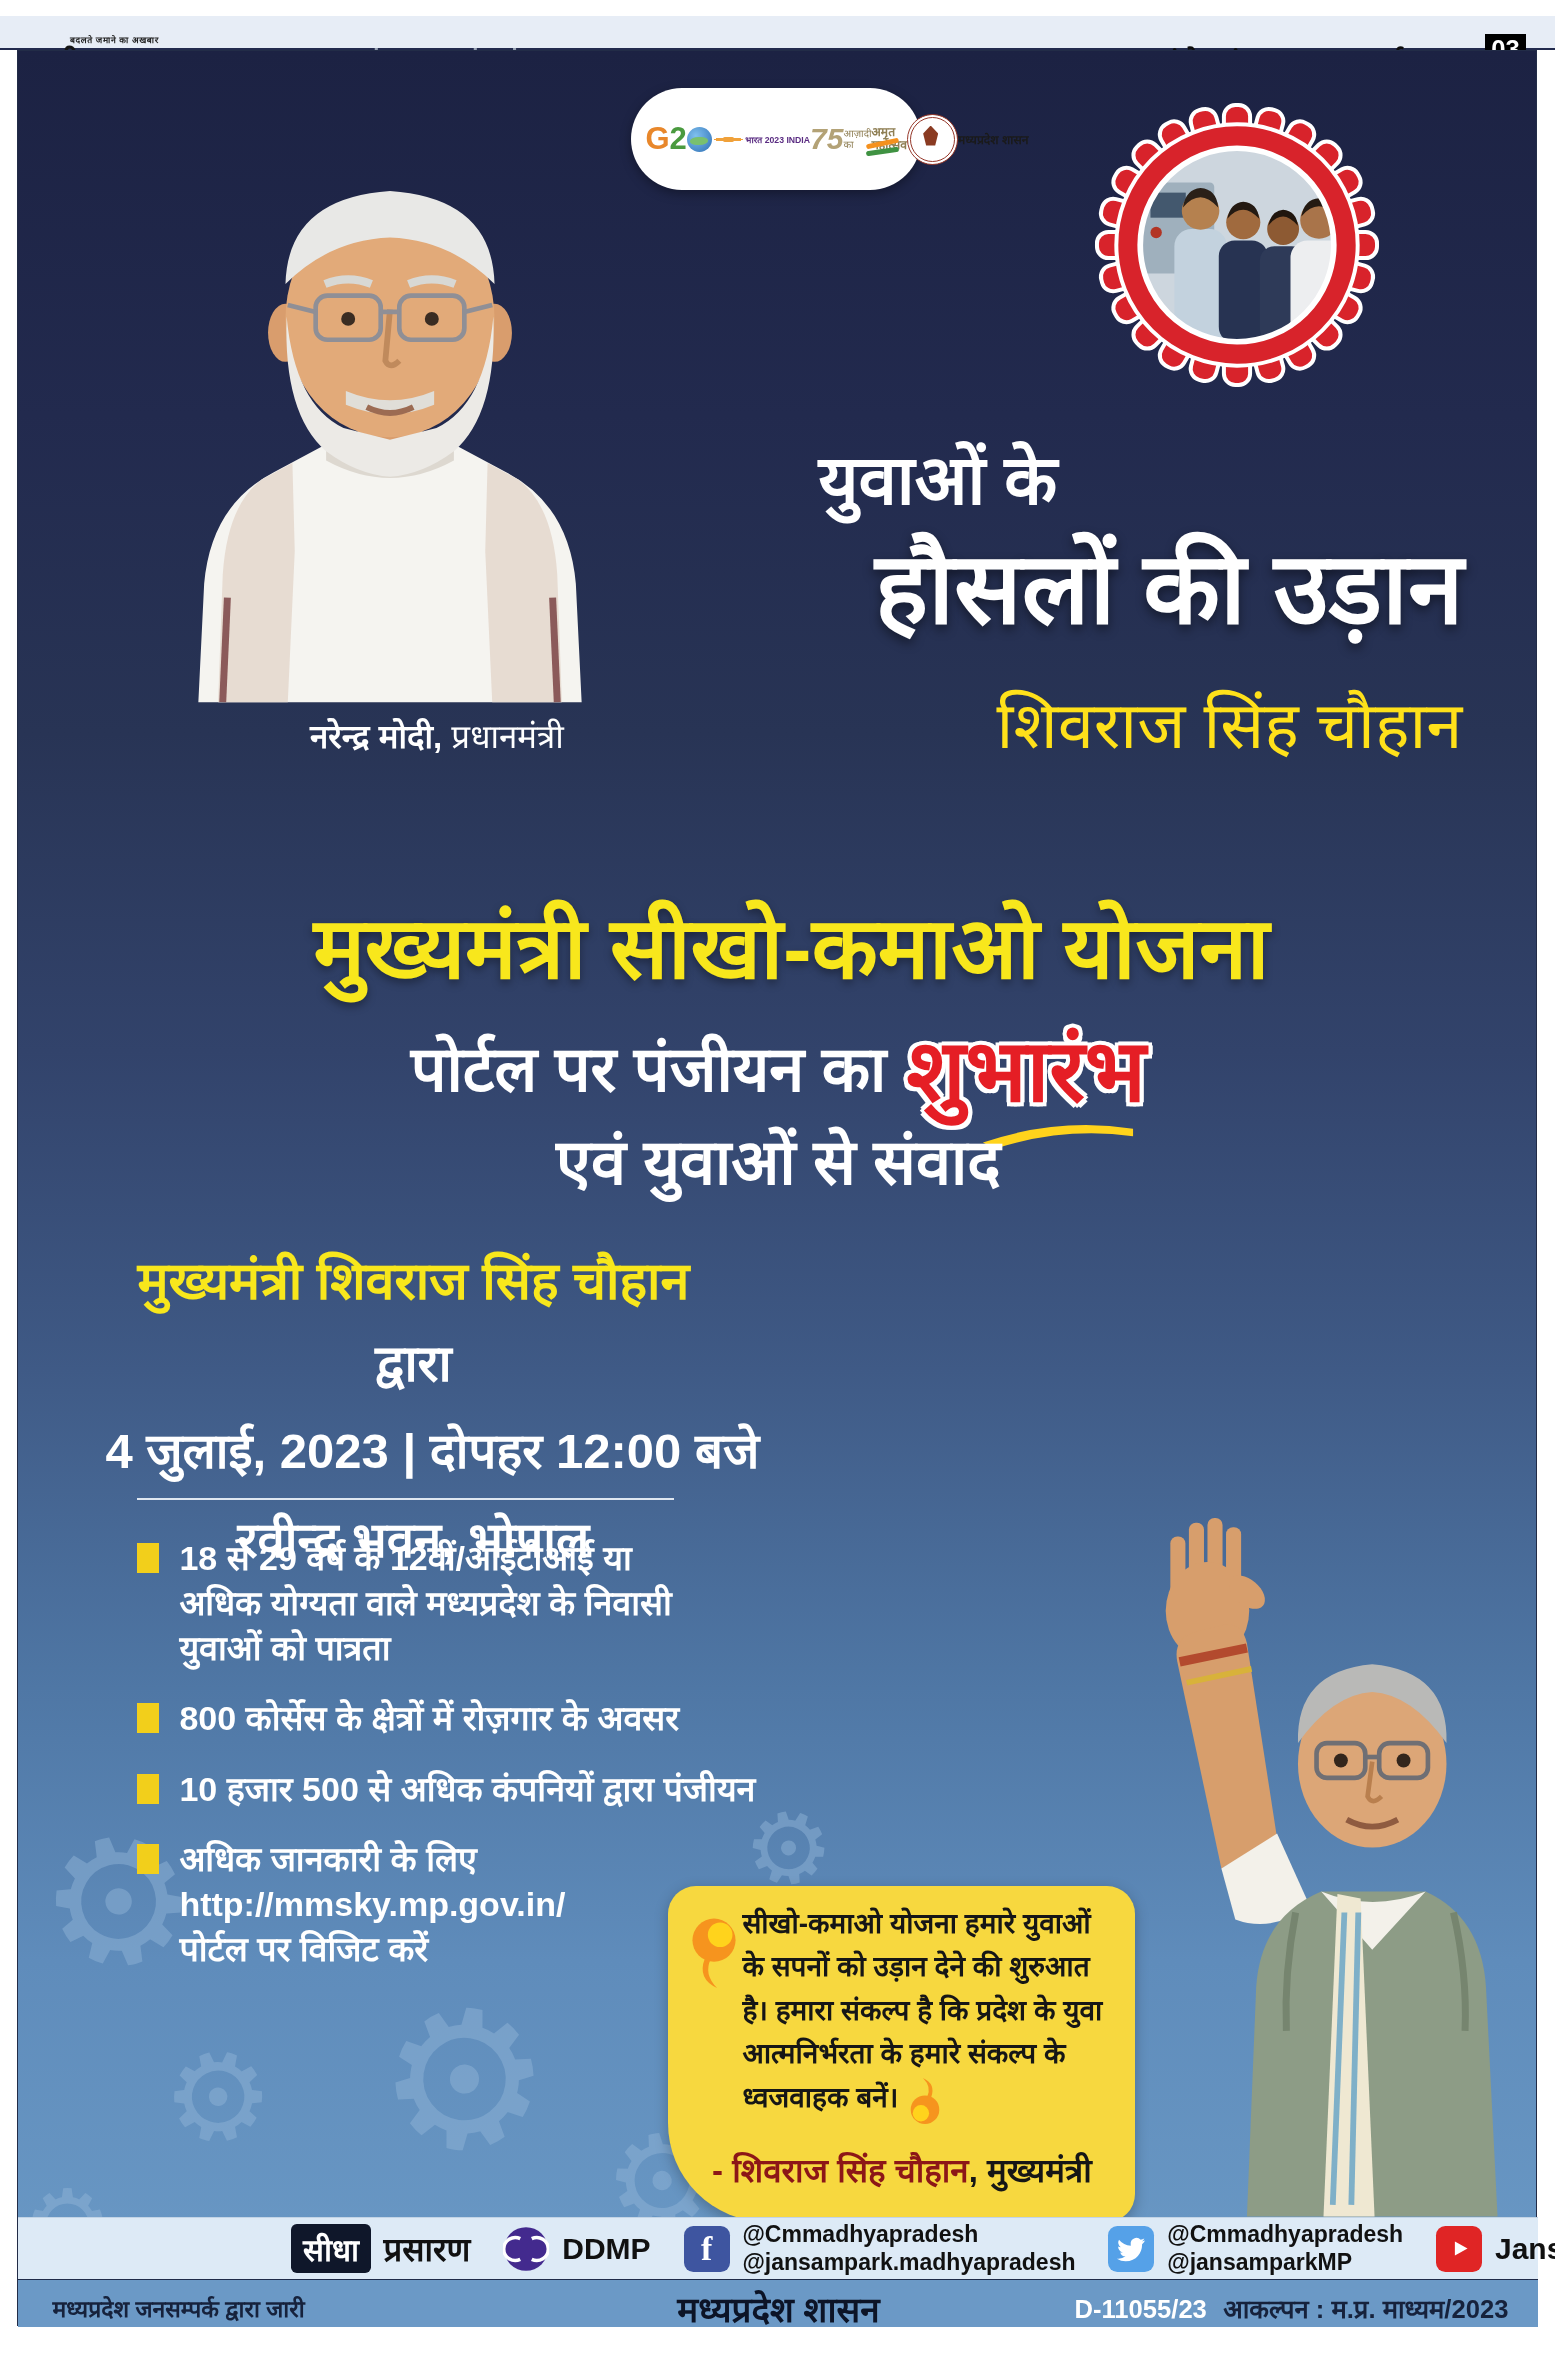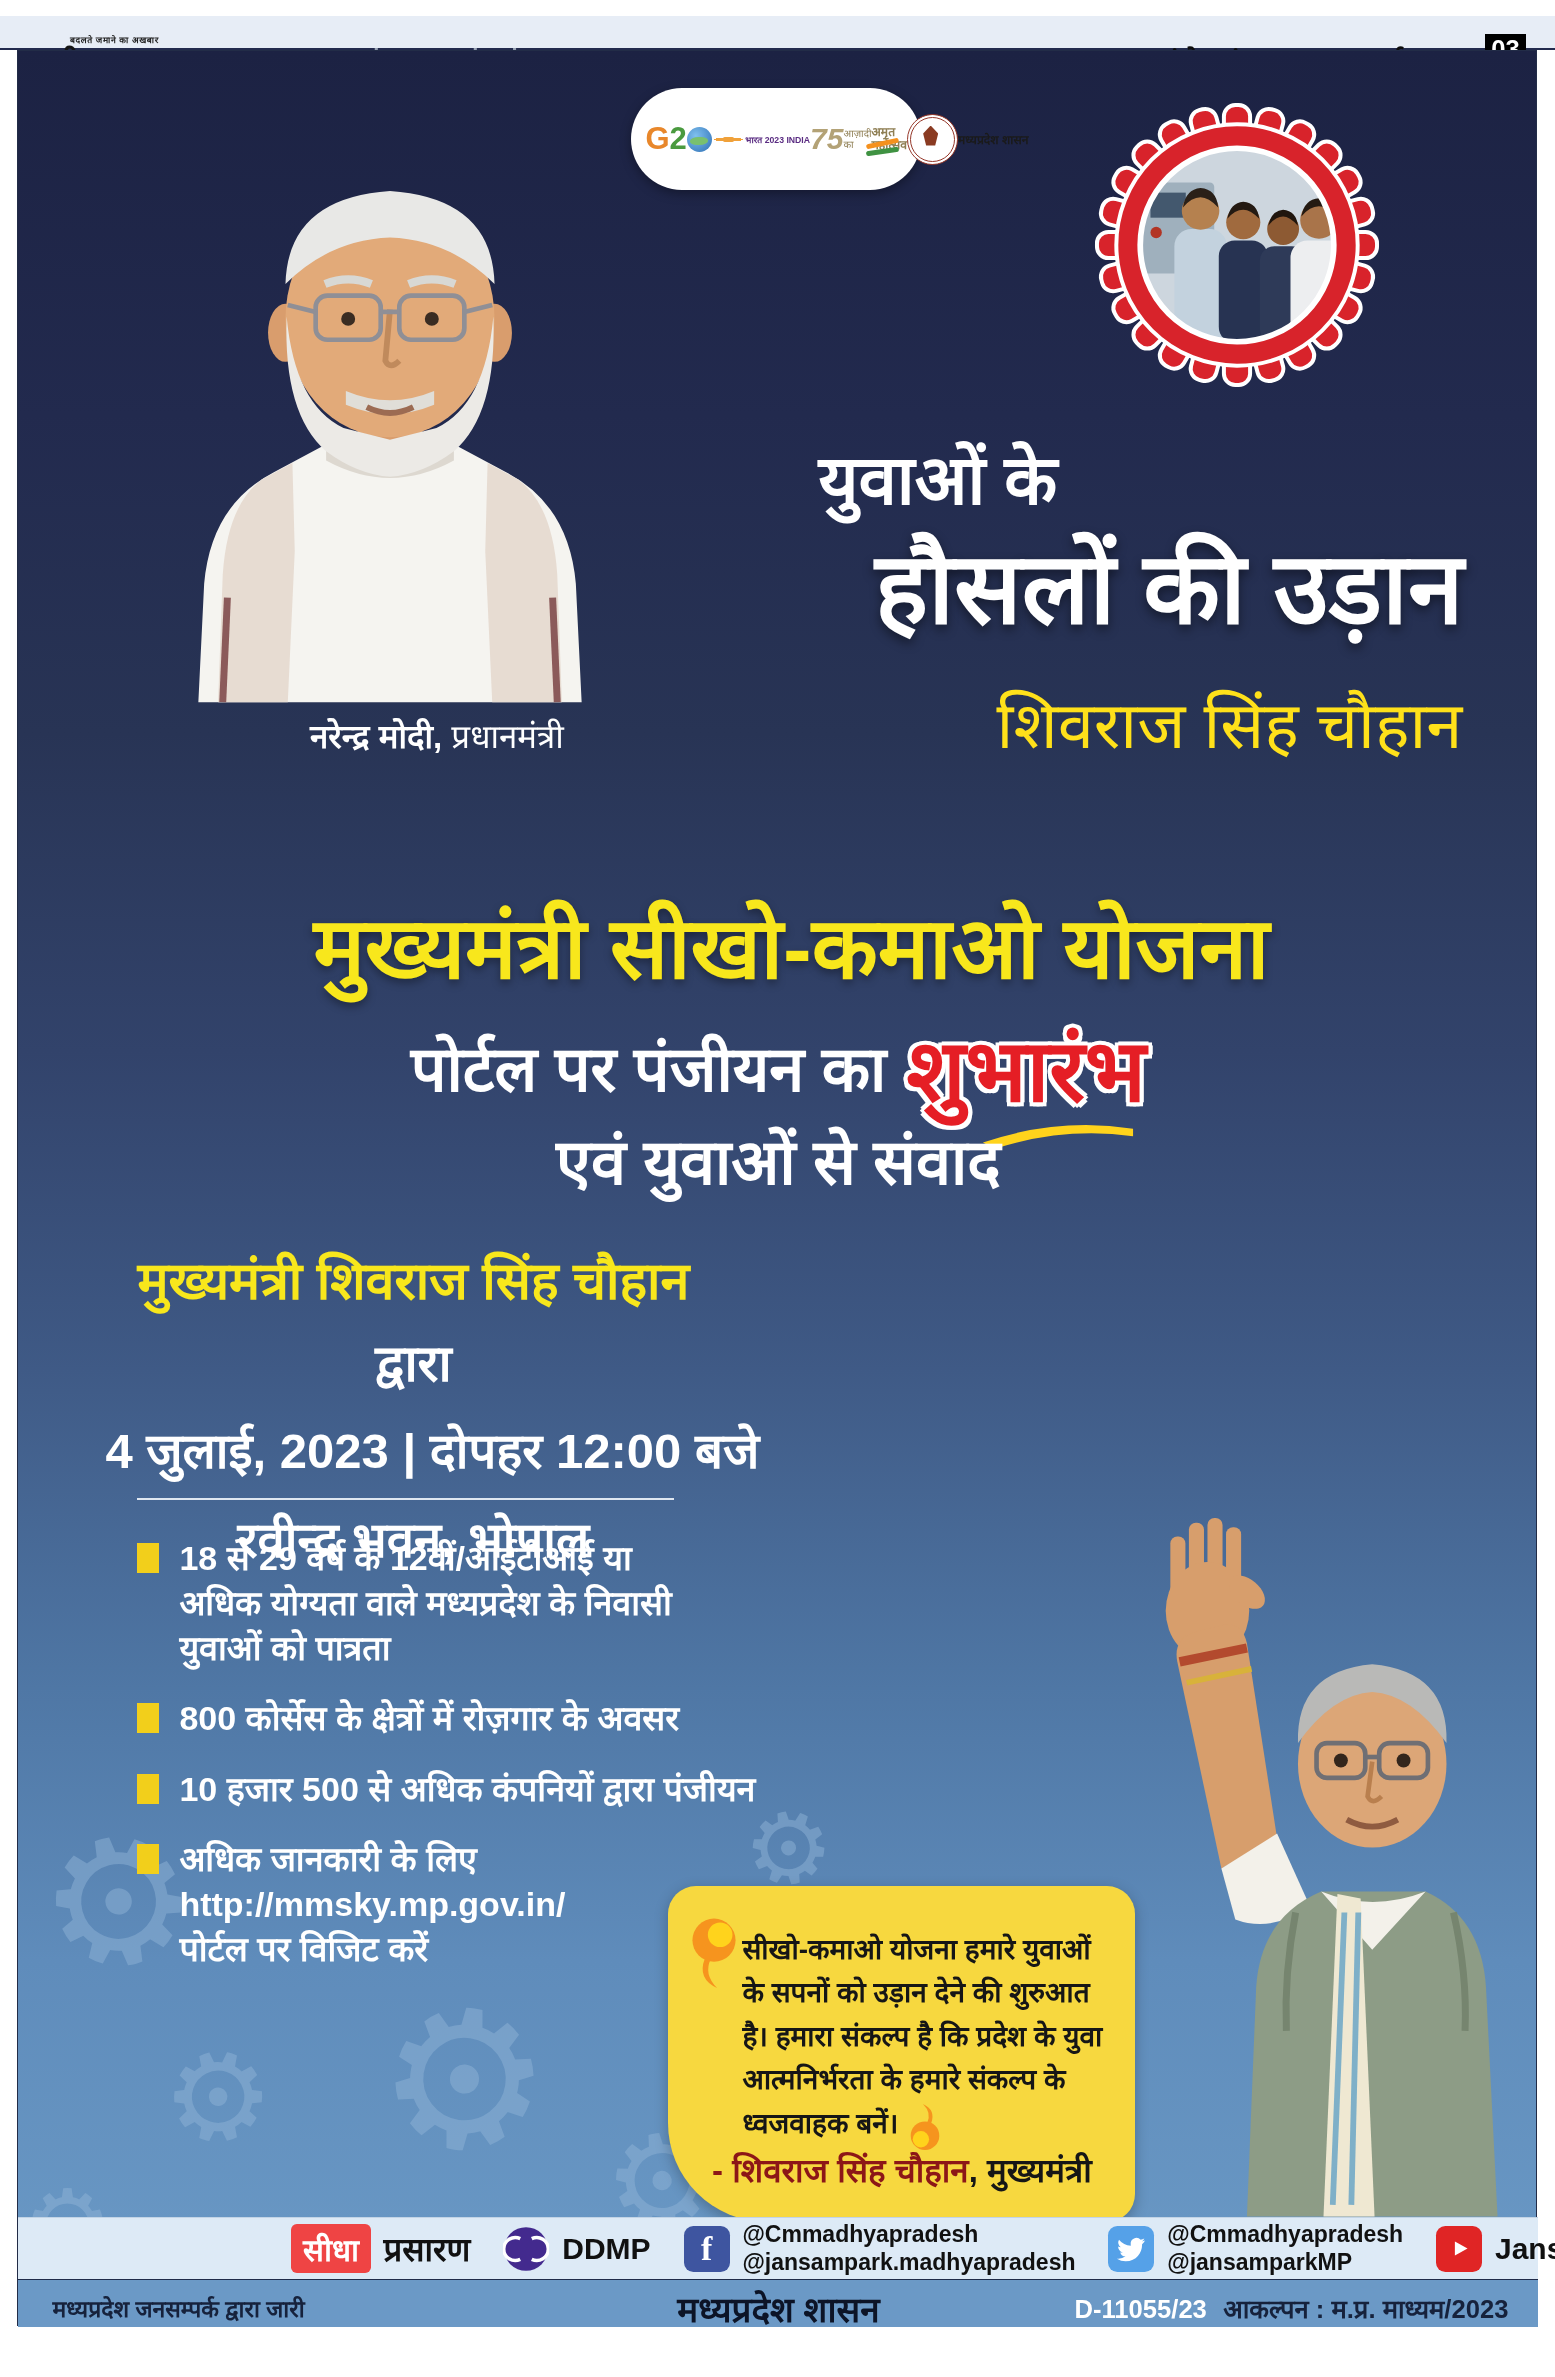--- a/index.html
+++ b/index.html
@@ -75,33 +75,33 @@
 
   
   #bullets{left:119px;top:1485px;width:627px;}
   .bullet{display:flex;gap:20px;margin-bottom:25.6px;align-items:flex-start;}
   .bullet .mk{flex:0 0 22px;width:22px;height:30px;background:#f2cf1b;margin-top:7px;}
   .bullet .tx{font-size:34px;font-weight:700;color:#fff;line-height:1.32;white-space:pre-line;}
 
   
   #quotebox{left:650px;top:1835px;width:467px;height:336px;background:#f7d83f;border-radius:28px 28px 28px 99px;box-shadow:0 4.6px 14px rgba(0,0,0,.25);z-index:3;}
   #quote-open{position:absolute;left:21px;top:28px;width:50px;height:77px;}
-  #quote-text{position:absolute;left:74px;right:24.4px;top:42px;font-size:28px;font-weight:700;color:#161616;line-height:1.55;}
+  #quote-text{position:absolute;left:74px;right:24.4px;top:16px;font-size:28px;font-weight:700;color:#161616;line-height:1.55;}
   #quote-close{display:inline-block;width:34px;height:51px;transform:rotate(180deg);vertical-align:-20px;margin-left:9.3px;}
   #quote-attr{position:absolute;left:0;bottom:30px;width:100%;text-align:center;font-size:33px;font-weight:800;white-space:nowrap;}
   #quote-attr .nm{color:#8c1717;}
   #quote-attr .rl{color:#161616;}
 
   
   #shivraj-svg{left:1092px;top:1434px;width:427px;height:732px;z-index:2;}
 
   
   #socialbar{left:0;top:2166px;width:1520px;height:62px;background:#ddeaf6;border-top:1.2px solid #c2d4e6;display:flex;align-items:center;gap:33px;padding-left:273px;box-sizing:border-box;z-index:4;}
   .soc{display:flex;align-items:center;gap:12.8px;}
-  #live-red{background:#ef4444;color:#fff;font-size:31px;font-weight:800;padding:3.5px 11.6px;border-radius:5.8px;}
+  #live-red{background:#0f172a;color:#fff;font-size:31px;font-weight:800;padding:3.5px 11.6px;border-radius:5.8px;}
   #live-black{color:#111;font-size:33px;font-weight:800;}
   .icon-sq{width:46px;height:46px;border-radius:9.3px;display:flex;align-items:center;justify-content:center;}
   .handle2{font-size:23px;font-weight:800;color:#111;line-height:1.18;white-space:nowrap;}
   .handle1{font-size:30px;font-weight:800;color:#111;white-space:nowrap;}
 
   
   #bstrip{left:0;top:2228px;width:1520px;height:48px;background:#6b99c6;border-top:1.7px solid #1f2b49;box-sizing:border-box;z-index:5;}
   #bstrip-left{position:absolute;left:34px;top:11.6px;font-size:23px;font-weight:700;color:#16223c;}
   #bstrip-center{position:absolute;left:0;top:4.6px;width:100%;text-align:center;font-size:35px;font-weight:800;color:#0c1427;}
   #bstrip-right{position:absolute;right:30px;top:10.5px;font-size:25.6px;font-weight:700;white-space:nowrap;}

